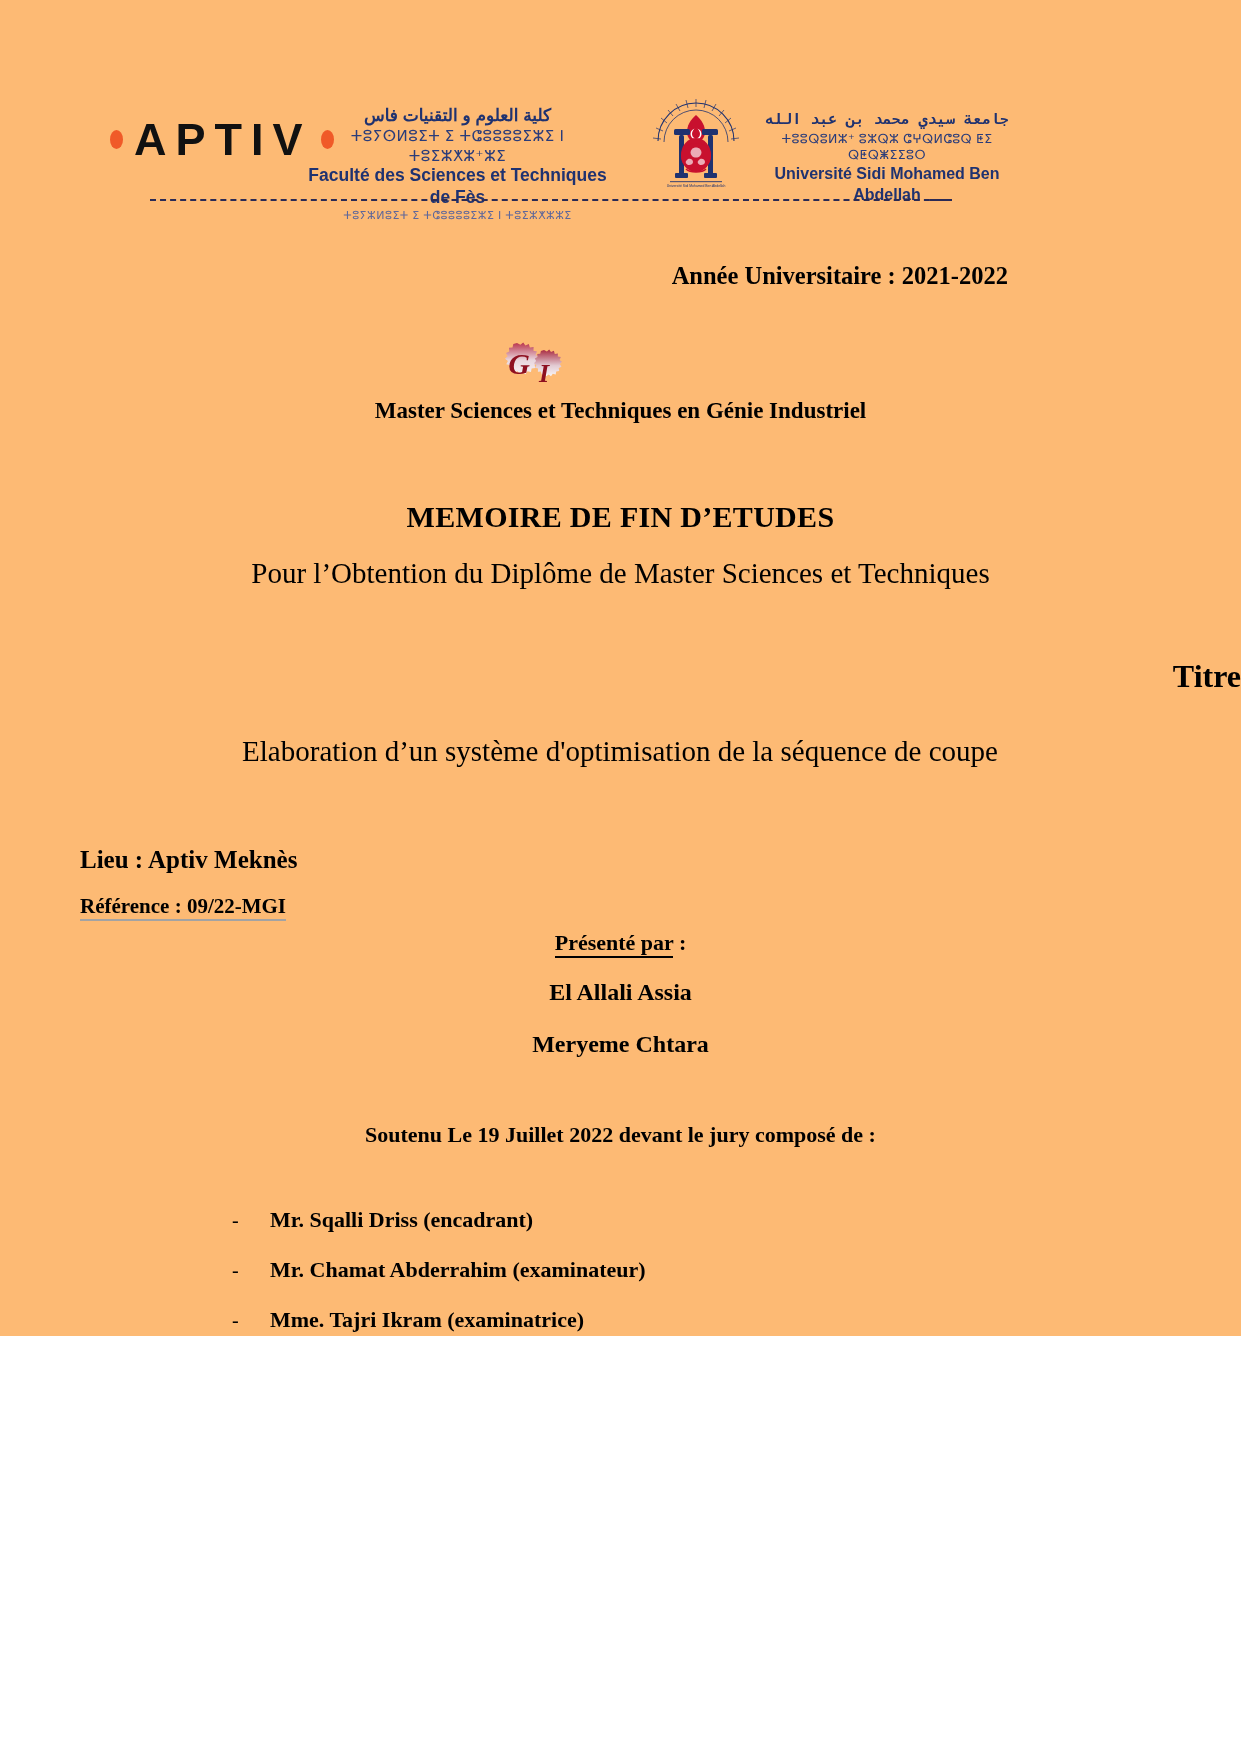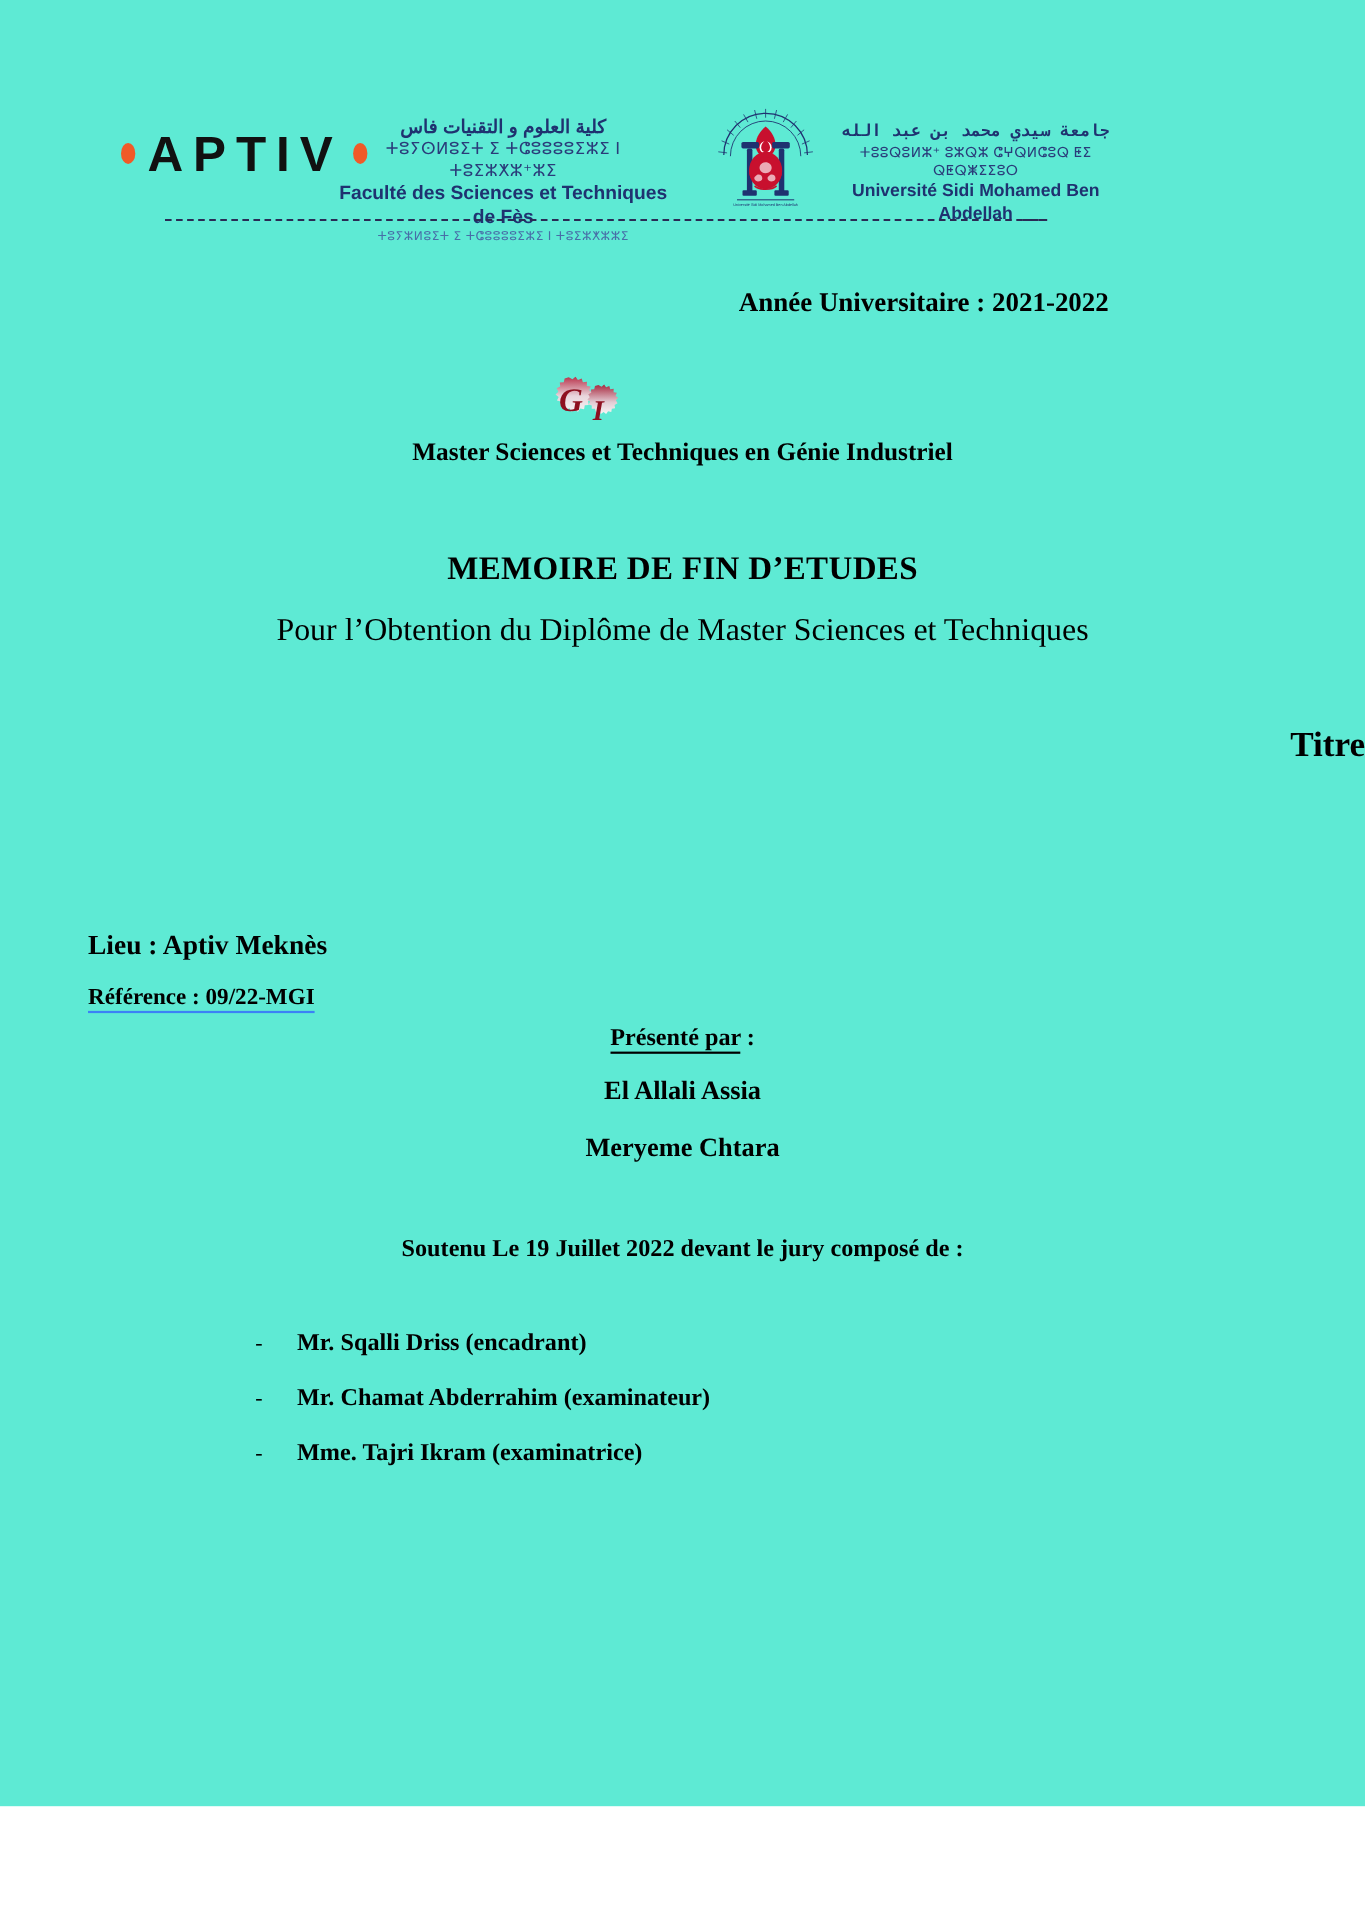--- a/index.html
+++ b/index.html
@@ -12,22 +12,22 @@
     height: 1754px;
     font-family: "Liberation Serif", serif;
     color: #000000;
     position: relative;
     overflow: hidden;
   }
 
   .page {
     position: relative;
     width: 1241px;
-    height: 1642px;
-    background: #5eead4;
+    height: 1336px;
+    background: #fdba74;
   }
 
   
   .header {
     position: absolute;
     left: 0;
     top: 95px;
     width: 1241px;
     height: 105px;
   }
@@ -233,21 +233,21 @@
     font-weight: bold;
   }
   .reference {
     position: absolute;
     left: 80px;
     top: 894px;
     font-size: 21px;
     font-weight: bold;
   }
   .reference span {
-    border-bottom: 2px solid #3b82f6;
+    border-bottom: 2px solid #a3a3a3;
     padding-bottom: 1px;
   }
 
   .presente {
     position: absolute;
     left: 0;
     top: 930px;
     width: 1241px;
     text-align: center;
     font-size: 22px;
@@ -395,20 +395,21 @@
       <text x="47" y="46" font-family="Liberation Serif, serif" font-style="italic" font-weight="bold" font-size="26" fill="#8E1020" text-anchor="middle">I</text>
     </svg>
   </div>
 
   <div class="master-line">Master Sciences et Techniques en Génie Industriel</div>
 
   <div class="mem-title">MEMOIRE DE FIN D’ETUDES</div>
   <div class="mem-sub">Pour l’Obtention du Diplôme de Master Sciences et Techniques</div>
 
   <div class="titre-label">Titre</div>
+  <div class="titre-text">Elaboration d’un système d'optimisation de la séquence de coupe</div>
 
   <div class="lieu">Lieu : Aptiv Meknès</div>
   <div class="reference"><span>Référence : 09/22-MGI</span></div>
 
   <div class="presente"><span class="u">Présenté par</span><span> :</span></div>
 
   <div class="author author-2">Meryeme Chtara</div>
   <div class="author author-1">El Allali Assia</div>
 
   <div class="soutenu">Soutenu Le 19 Juillet 2022 devant le jury composé de :</div>

